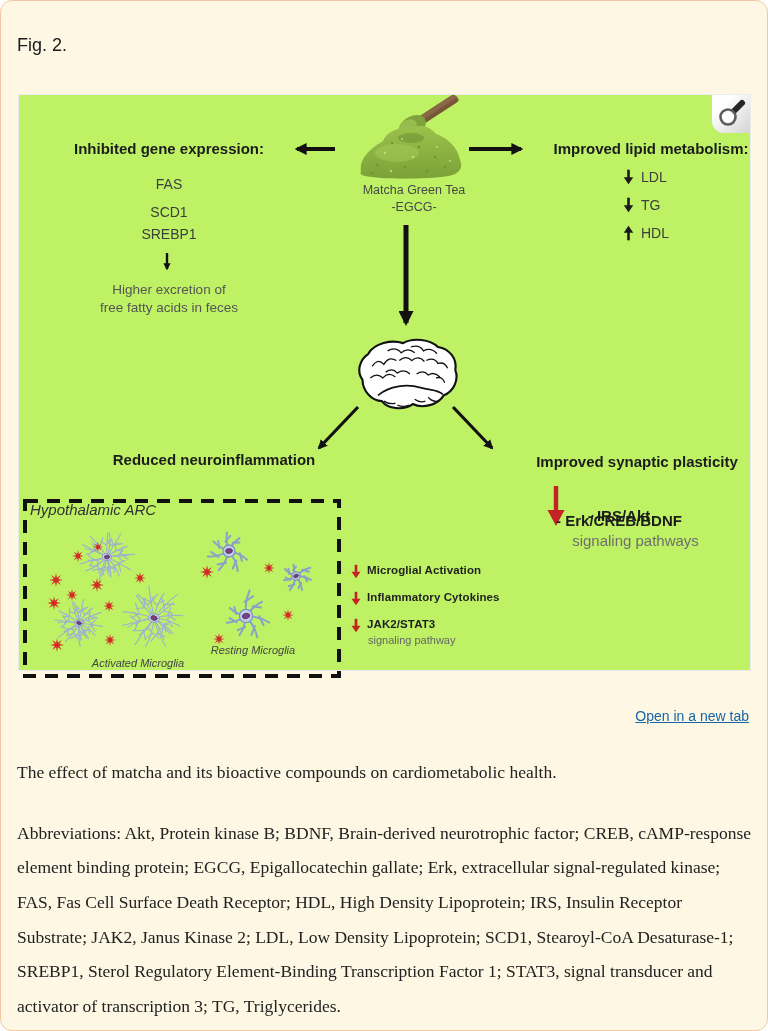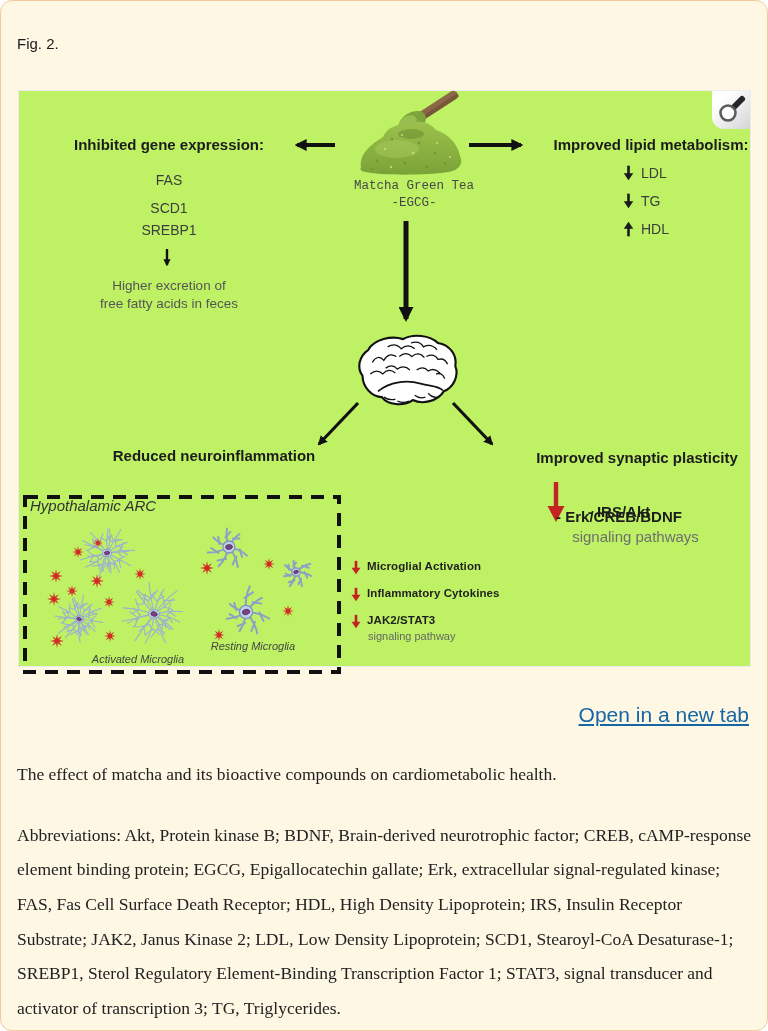--- a/index.html
+++ b/index.html
@@ -1,56 +1,56 @@
 <!DOCTYPE html>
 <html><head>
 <meta charset="utf-8">
 <style>
   html,body{margin:0;padding:0;background:#fff;}
   .page{
     box-sizing:border-box;width:768px;height:1031px;
     background:#fdf7e4;border:1px solid #f2c7a2;border-radius:12px;
     font-family:"Liberation Sans",sans-serif;overflow:hidden;position:relative;
   }
-  .fig-label{margin:34px 16px 0 16px;font-size:15px;color:#1a1a1a;}
+  .fig-label{margin:34px 16px 0 16px;font-size:18px;color:#1a1a1a;}
   
   .panel{
     position:relative;margin:38px 16px 0 17px;width:731px;height:575px;
     background:#bef264;border:1px solid #ececec;box-sizing:content-box;
   }
   .abs{position:absolute;}
   .arrows{position:absolute;left:0;top:0;pointer-events:none;}
   .magnifier{
     position:absolute;top:0;right:0;width:38px;height:38px;border:none;cursor:pointer;
     background:linear-gradient(135deg,#ffffff 25%,#d7d7d7 95%);
     border-bottom-left-radius:12px;padding:0;display:flex;align-items:center;justify-content:center;
   }
   .fig-head{font-weight:bold;font-size:15px;color:#1c1c1c;text-align:center;}
   .fig-sub{font-size:14px;color:#3d3d3d;text-align:center;}
   .outcome{font-size:13.5px;color:#555;text-align:center;line-height:18px;}
-  .matcha-label{font-size:12.5px;color:#474747;text-align:center;line-height:17px;font-family:Liberation Mono, monospace;}
+  .matcha-label{font-size:12.5px;color:#474747;text-align:center;line-height:17px;}
   .lipid-row{position:absolute;display:flex;align-items:center;gap:7px;}
   .lipid-row span{font-size:14px;color:#3d3d3d;}
   .arr-svg{display:block;}
   .flip{transform:rotate(180deg);}
   
   .dashed-box{position:absolute;left:4px;top:404px;width:318px;height:179px;font-style:italic;}
   .box-label{position:absolute;left:7px;top:2px;font-size:15px;color:#333;}
   .cell-label{position:absolute;font-size:11px;color:#454545;text-align:center;}
   
   .ann{position:absolute;left:332px;top:469px;width:170px;}
   .ann-row{position:absolute;display:flex;align-items:flex-start;gap:6px;}
   .ann-row b{font-size:11.5px;color:#1f1f1f;letter-spacing:.1px;}
   .ann-sub{position:absolute;left:17px;font-size:11px;color:#666;}
   
   .syn-line{position:absolute;font-weight:bold;font-size:15px;color:#1c1c1c;text-align:center;}
   .syn-sub{position:absolute;font-size:15px;color:#6e6e6e;text-align:center;}
   
   .linkrow{margin:36px 18px 0 0;text-align:right;}
-  .linkrow a{font-size:21px;color:#1666a5;text-decoration:underline;cursor:pointer;}
+  .linkrow a{font-size:14px;color:#1666a5;text-decoration:underline;cursor:pointer;}
   .caption{margin:30px 16px 0 16px;font-family:"Liberation Serif",serif;
     font-size:17.5px;line-height:1.98;color:#222;}
   .caption.abbr{margin-top:26px;}
 </style>
 </head>
 <body>
 
 <div class="page">
 
   <div class="fig-label">Fig. 2.</div>

